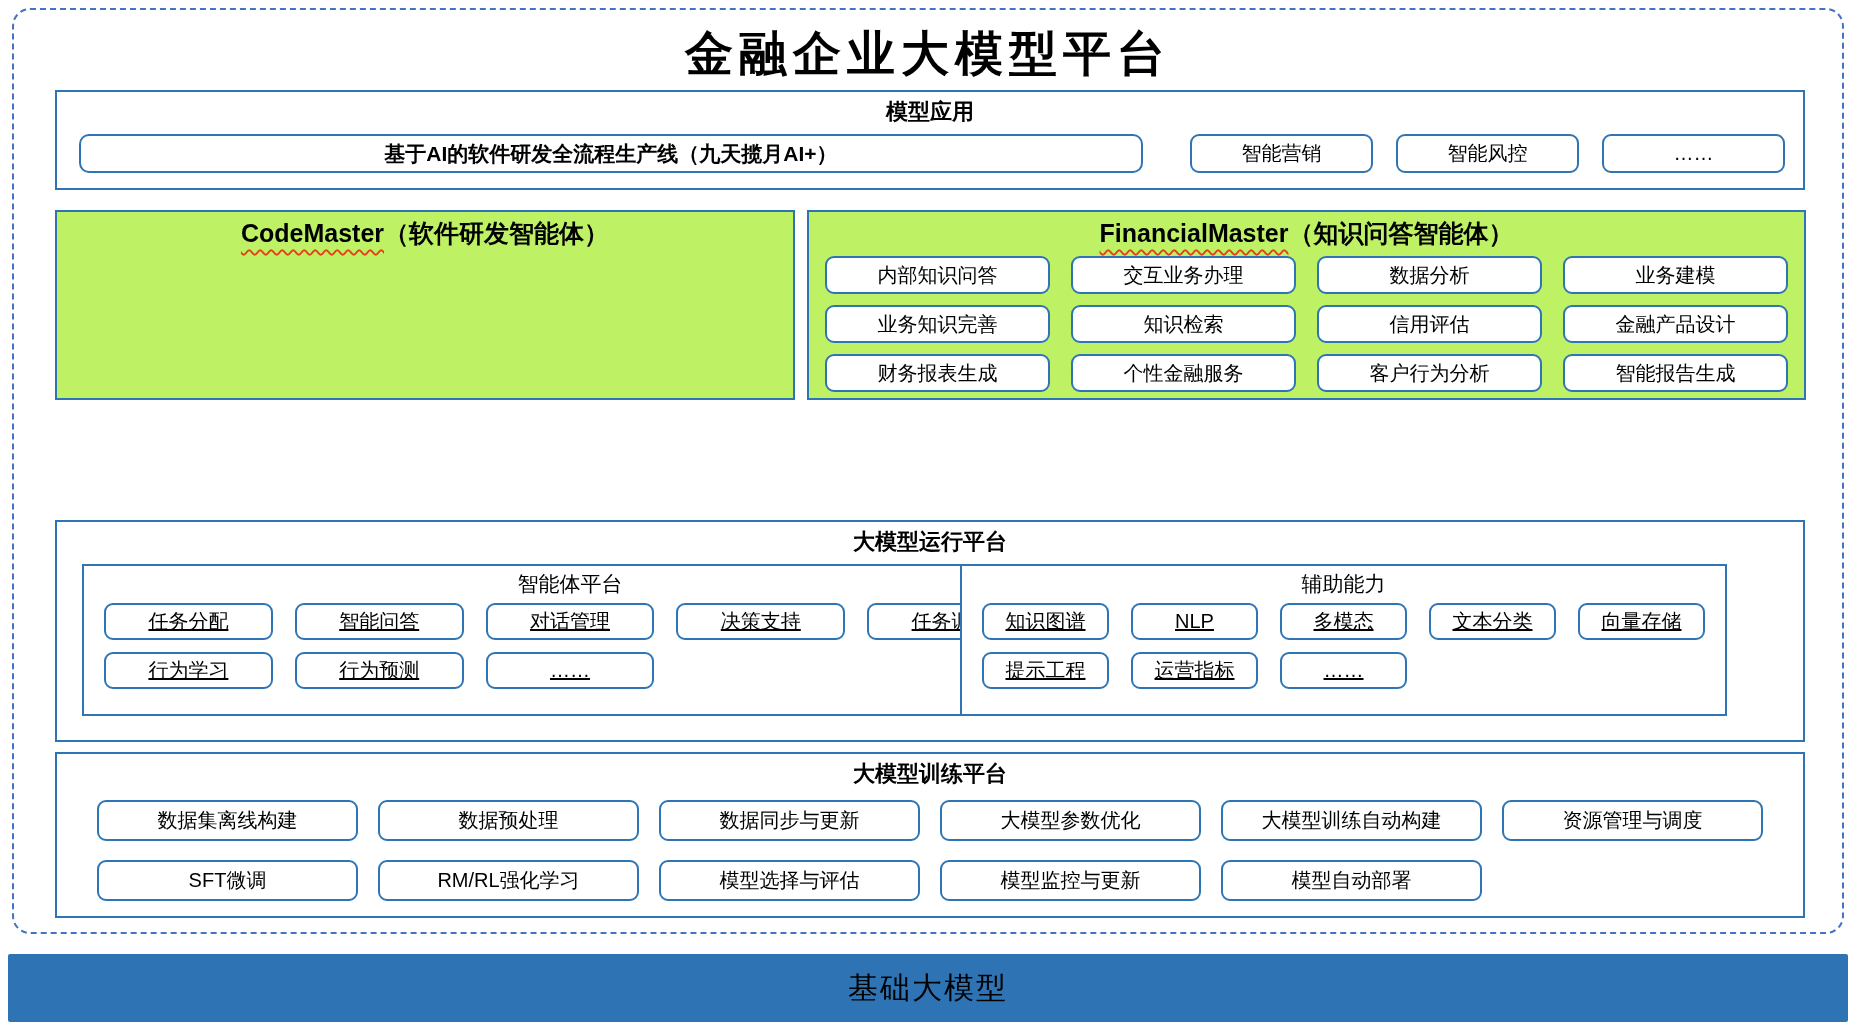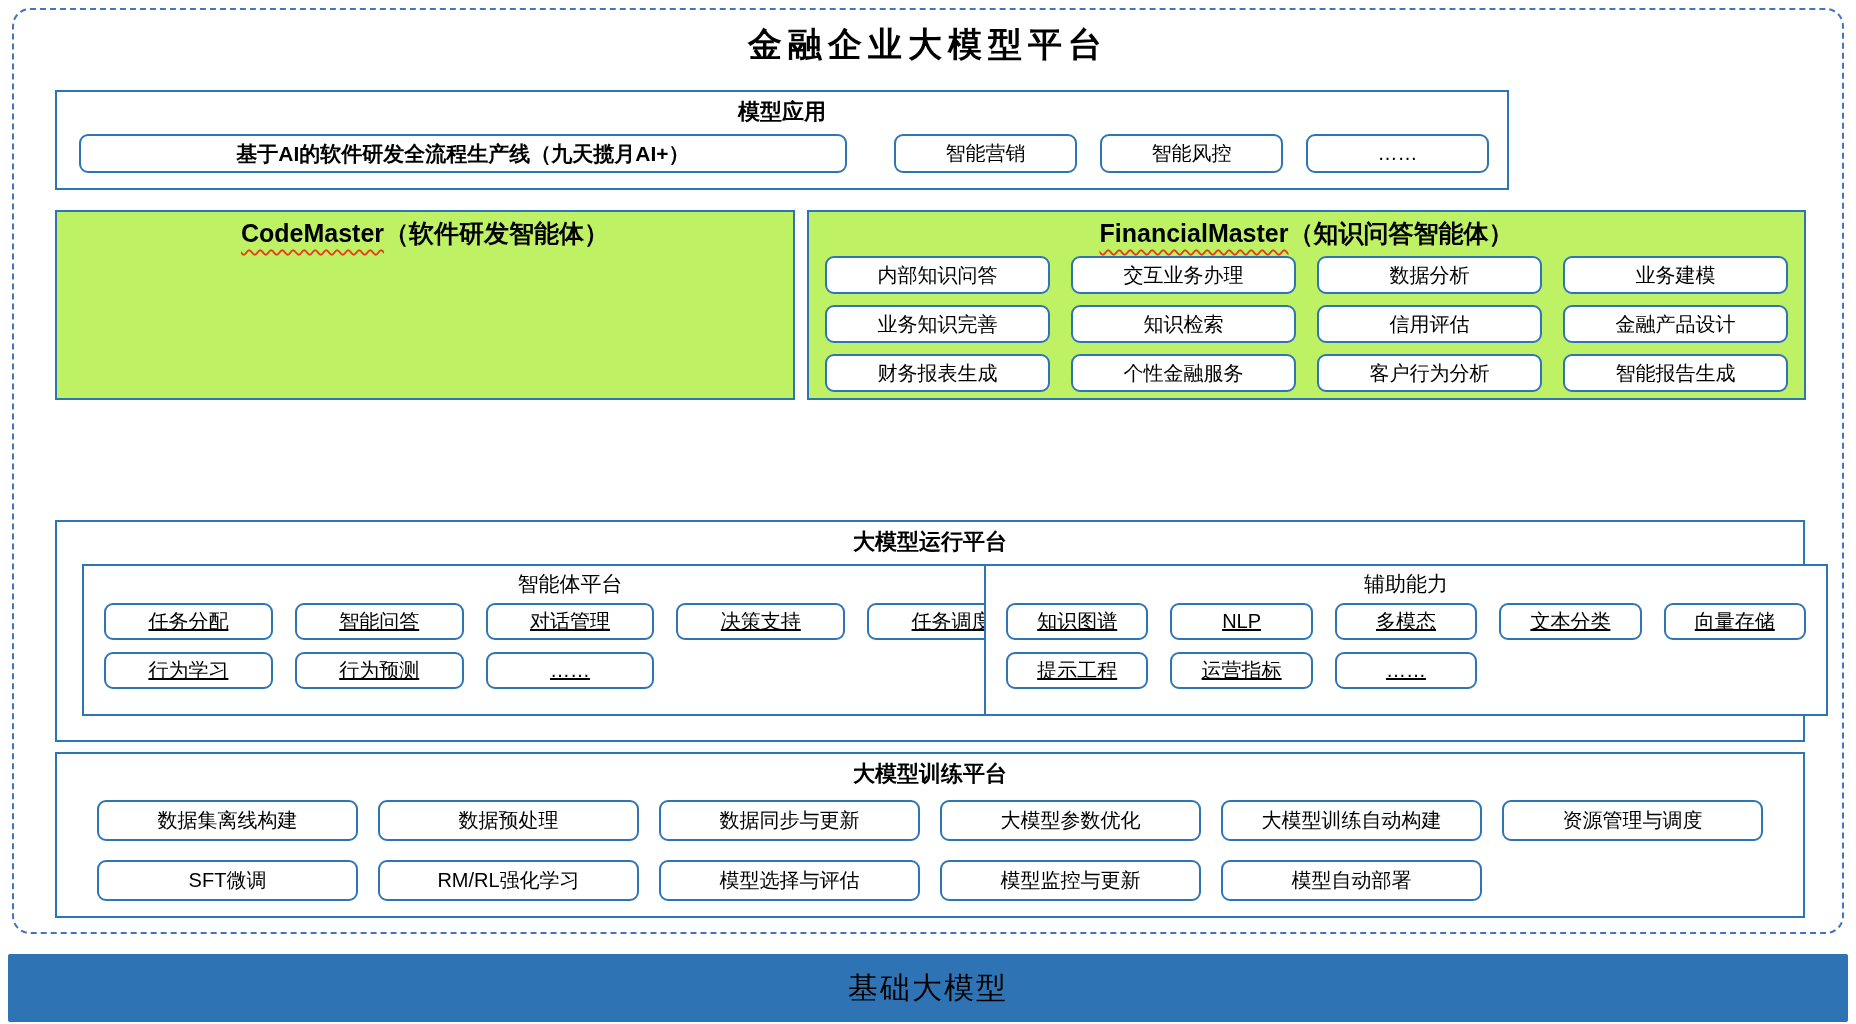--- a/index.html
+++ b/index.html
@@ -7,37 +7,37 @@
     position:relative;width:1856px;height:1024px;background:#fff;overflow:hidden;
     font-family:"Liberation Sans","DejaVu Sans",sans-serif;color:#000;
   }
   #outer-dashed{
     position:absolute;left:12px;top:8px;width:1828px;height:922px;
     border:2px dashed #4472c4;border-radius:18px;
   }
   #main-title{
     position:absolute;left:0;top:22px;width:100%;text-align:center;
     font-family:"Liberation Serif","DejaVu Serif",serif;
-    font-size:34px;font-weight:bold;letter-spacing:6px;
+    font-size:48px;font-weight:bold;letter-spacing:6px;
   }
   .section{
     position:absolute;border:2px solid #2e75b6;background:#fff;box-sizing:border-box;
   }
   .section-header{
     text-align:center;font-size:22px;font-weight:bold;line-height:32px;margin-top:4px;
   }
   
-  #app-section{left:55px;top:90px;width:1454px;height:100px;}
+  #app-section{left:55px;top:90px;width:1750px;height:100px;}
   #app-row{display:flex;align-items:center;gap:23px;padding:6px 18px 0 22px;}
   .item{
     border:2px solid #2e75b6;border-radius:9px;box-sizing:border-box;
     display:flex;align-items:center;justify-content:center;
     font-size:20px;height:39px;background:#fff;white-space:nowrap;
   }
-  #app-main-item{flex:1;font-weight:bold;margin-right:24px;font-size:21px;}
+  #app-main-item{flex:1;font-weight:bold;margin-right:24px;font-size:21px;border-radius:10px;}
   .app-small{width:183px;}
   
   #agents-row{position:absolute;left:55px;top:210px;width:1751px;height:190px;display:flex;gap:12px;}
   .agent-box{border:2px solid #2e75b6;box-sizing:border-box;background:#bef264;}
   #agent-code{width:740px;}
   #agent-fin{flex:1;}
   .agent-header{text-align:center;font-size:25px;font-weight:bold;line-height:34px;margin-top:4px;}
   .squiggle{
     text-decoration-line:underline;text-decoration-style:wavy;
     text-decoration-color:#e5401a;text-decoration-thickness:2px;text-underline-offset:7px;
@@ -45,21 +45,21 @@
   .agent-grid{
     display:grid;grid-template-columns:repeat(4,1fr);gap:11px 21px;padding:6px 16px 10px 16px;
   }
   .agent-grid .item{height:38px;}
   
   #runtime-section{left:55px;top:520px;width:1750px;height:222px;}
   .subbox{
     position:absolute;border:2px solid #2e75b6;box-sizing:border-box;background:#fff;
   }
   #runtime-agent-subbox{left:25px;top:42px;width:976px;height:152px;}
-  #runtime-aux-subbox{left:903px;top:42px;width:844px;height:152px;margin-left:24px;}
+  #runtime-aux-subbox{left:903px;top:42px;width:767px;height:152px;}
   .subbox-header{text-align:center;font-size:21px;font-weight:normal;line-height:30px;margin-top:3px;}
   .sub-grid{
     display:grid;grid-template-columns:repeat(5,1fr);gap:12px 22px;padding:4px 20px 10px 20px;text-decoration:underline;
   }
   .sub-grid .item{height:37px;}
   
   #training-section{left:55px;top:752px;width:1750px;height:166px;}
   #training-grid{
     display:grid;grid-template-columns:repeat(6,1fr);gap:19px 20px;padding:10px 40px 12px 40px;
   }

